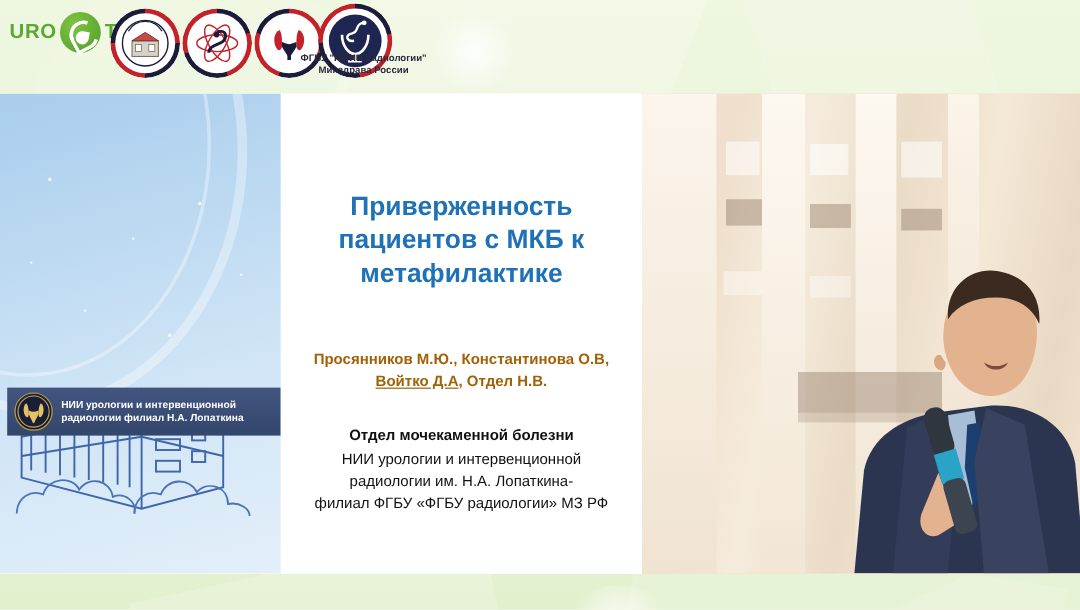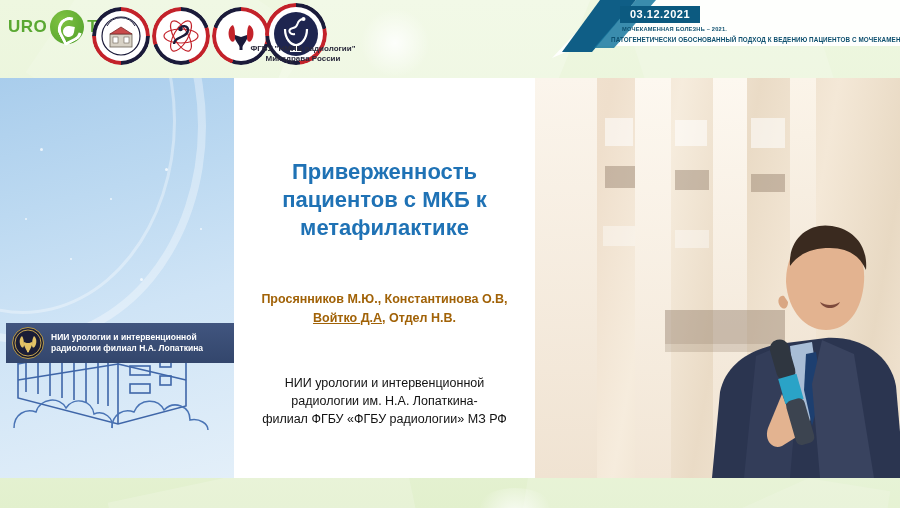--- a/index.html
+++ b/index.html
@@ -204,30 +204,20 @@
         </svg>
       </div>
     </div>
 
     <div class="nmic-text">
       <div style="white-space:pre-line;">ФГБУ "НМИЦ радиологии"
 Минздрава России</div>
     </div>
   </div>
 
-  <div class="event-banner">
-    <svg class="eb-shape" viewBox="0 0 360 58" preserveAspectRatio="none">
-      <polygon points="60,0 360,0 360,46 40,46 12,58 46,22" fill="#ffffff" opacity=".92"></polygon>
-      <polygon points="60,0 96,0 52,52 22,52" fill="#0f5e86"></polygon>
-      <polygon points="96,0 116,0 74,48 54,48" fill="#18789f" opacity=".85"></polygon>
-    </svg>
-    <div class="eb-date">03.12.2021</div>
-    <div class="eb-l1">МОЧЕКАМЕННАЯ БОЛЕЗНЬ – 2021.</div>
-    <div class="eb-l2">ПАТОГЕНЕТИЧЕСКИ ОБОСНОВАННЫЙ ПОДХОД К ВЕДЕНИЮ ПАЦИЕНТОВ С МОЧЕКАМЕННОЙ БОЛЕЗНЬЮ</div>
-  </div>
 
   <div class="slide">
 
     <div class="slide-left">
       <div class="arc arc1"></div>
       <div class="arc arc2"></div>
       <div class="dot" style="left:40px;top:70px;width:3px;height:3px;"></div>
       <div class="dot" style="left:110px;top:120px;width:2px;height:2px;"></div>
       <div class="dot" style="left:165px;top:90px;width:3px;height:3px;"></div>
       <div class="dot" style="left:200px;top:150px;width:2px;height:2px;"></div>
@@ -274,20 +264,21 @@
     <div class="slide-right">
       <div class="slide-title" style="white-space:pre-line;">Приверженность
 пациентов с МКБ к
 метафилактике</div>
 
       <div class="authors">
         <div>Просянников М.Ю., Константинова О.В,</div>
         <div><u>Войтко Д.А</u><span>, Отдел Н.В.</span></div>
       </div>
 
+      <div class="dept">Отдел мочекаменной болезни</div>
       <div class="affil">
         <div>НИИ урологии и интервенционной</div>
         <div>радиологии им. Н.А. Лопаткина-</div>
         <div>филиал ФГБУ «ФГБУ радиологии» МЗ РФ</div>
       </div>
     </div>
 
   </div>
 
   <div class="video">

